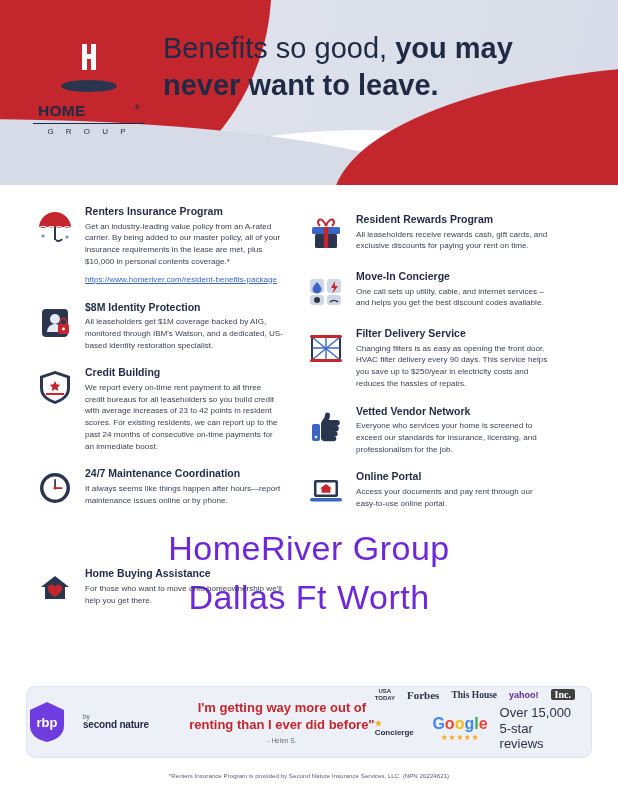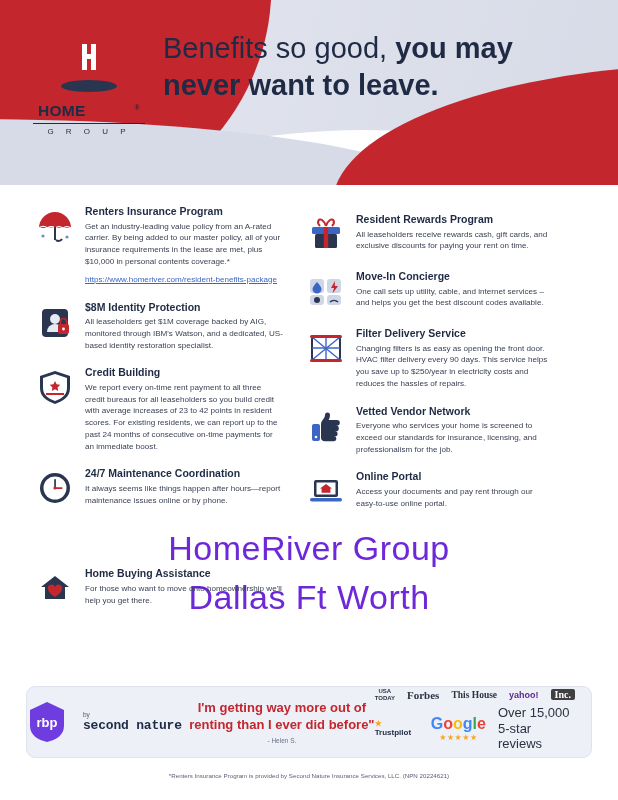--- a/index.html
+++ b/index.html
@@ -137,21 +137,21 @@
     border-radius: 9px;
     display: flex; align-items: center;
     z-index: 4;
   }
   .fb-logo { width: 166px; display: flex; align-items: center; gap: 16px; }
   .rbp-badge {
     width: 40px; height: 42px; position: relative;
   }
   .second-nature { line-height: 1; }
   .sn-by { font-size: 6.5px; color: #5a6172; }
-  .sn-name { font-size: 13px; font-weight: 700; color: #1f2a44; letter-spacing: -.2px; font-family: Liberation Mono, monospace; }
+  .sn-name { font-size: 10px; font-weight: 700; color: #1f2a44; letter-spacing: -.2px; }
 
   .fb-quote { width: 190px; text-align: center; color: #c4262e; }
   .fb-quote .q { font-size: 13px; font-weight: 700; line-height: 1.25; text-align: center; }
   .fb-quote .who { font-size: 6.5px; color: #6a7183; margin-top: 4px; }
 
   .fb-press { flex: 1; padding-right: 16px; }
   .press-row { display: flex; align-items: center; justify-content: flex-end; gap: 12px; margin-bottom: 4px; }
   .press-item { font-size: 7.5px; color: #2b3242; font-weight: 700; white-space: nowrap; }
   .press-usatoday { font-size: 6px; line-height: 1.05; color: #2b3242; font-weight: 700; text-align: center; }
   .press-forbes { font-family: "Liberation Serif", serif; font-size: 11px; font-weight: 700; }
@@ -411,21 +411,21 @@
           <div>TODAY</div>
         </div>
         <div class="press-item press-forbes">Forbes</div>
         <div class="press-item press-house">This House</div>
         <div class="press-item press-yahoo">yahoo!</div>
         <div class="press-item press-inc">Inc.</div>
       </div>
       <div class="press-row">
         <div class="press-trustpilot">
           <span class="stars">★</span>
-          <span>Trustpilot</span>
+          <span>Concierge</span>
         </div>
         <div style="text-align:center">
           <div class="press-google">
             <span class="g-b">G</span><span class="g-r">o</span><span class="g-y">o</span><span class="g-b">g</span><span class="g-g">l</span><span class="g-r">e</span>
           </div>
           <div class="stars">★★★★★</div>
         </div>
         <div class="reviews">
           <div>Over 15,000</div>
           <div>5-star reviews</div>

